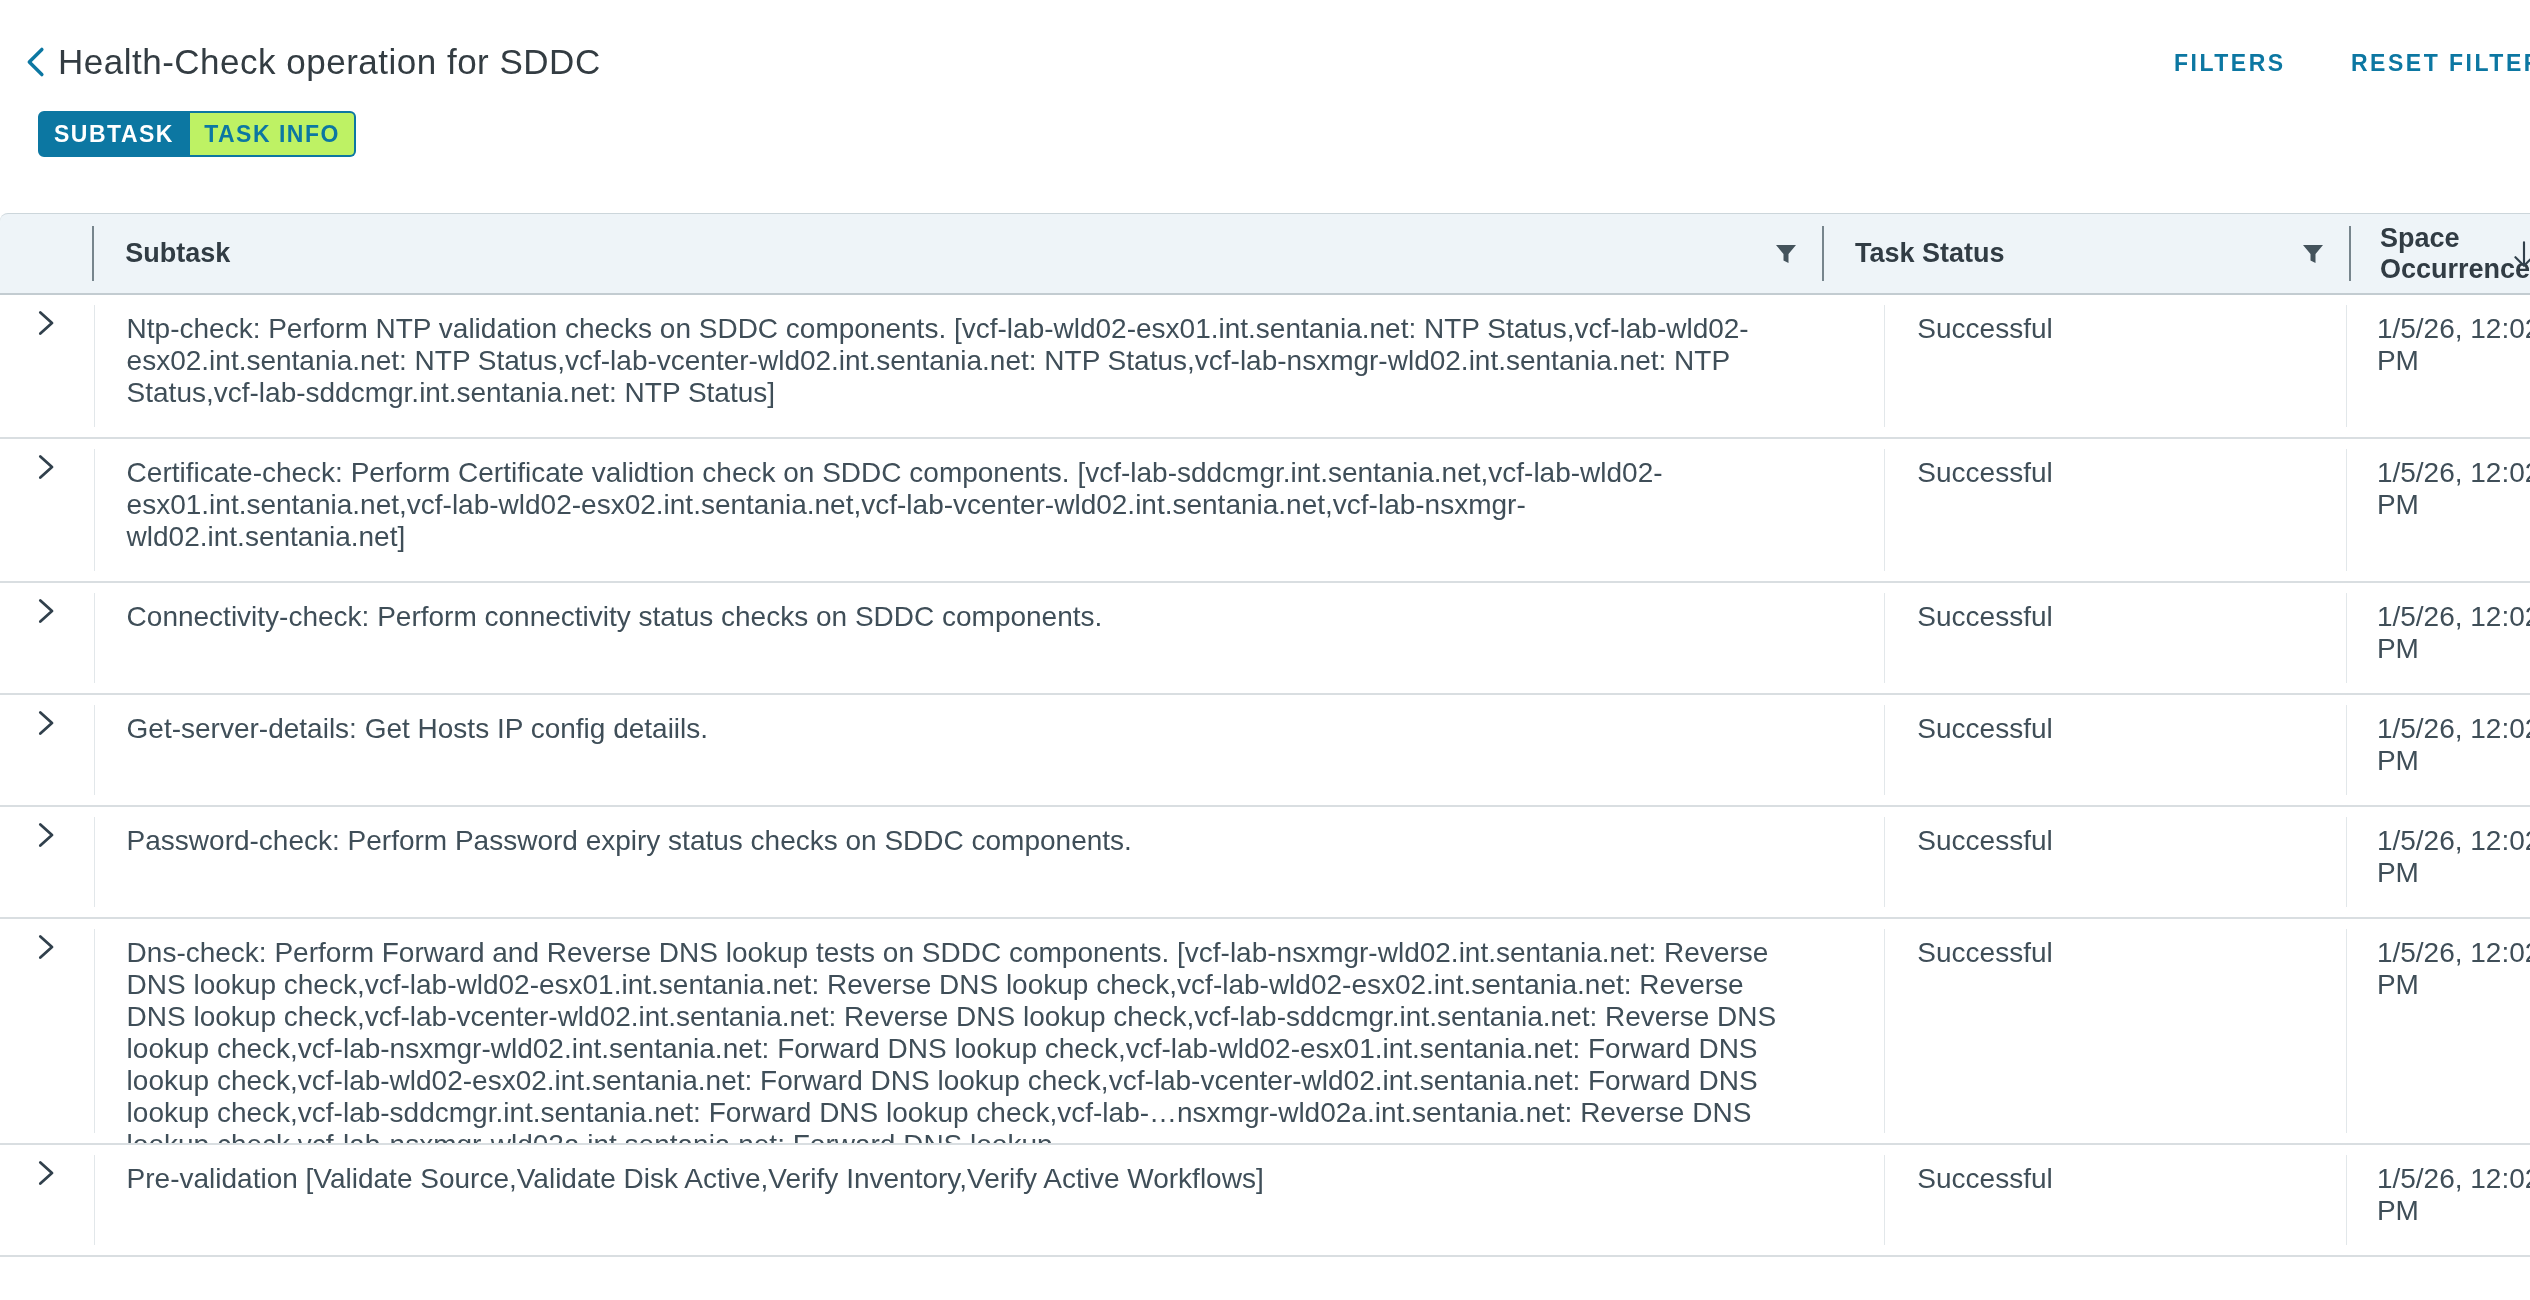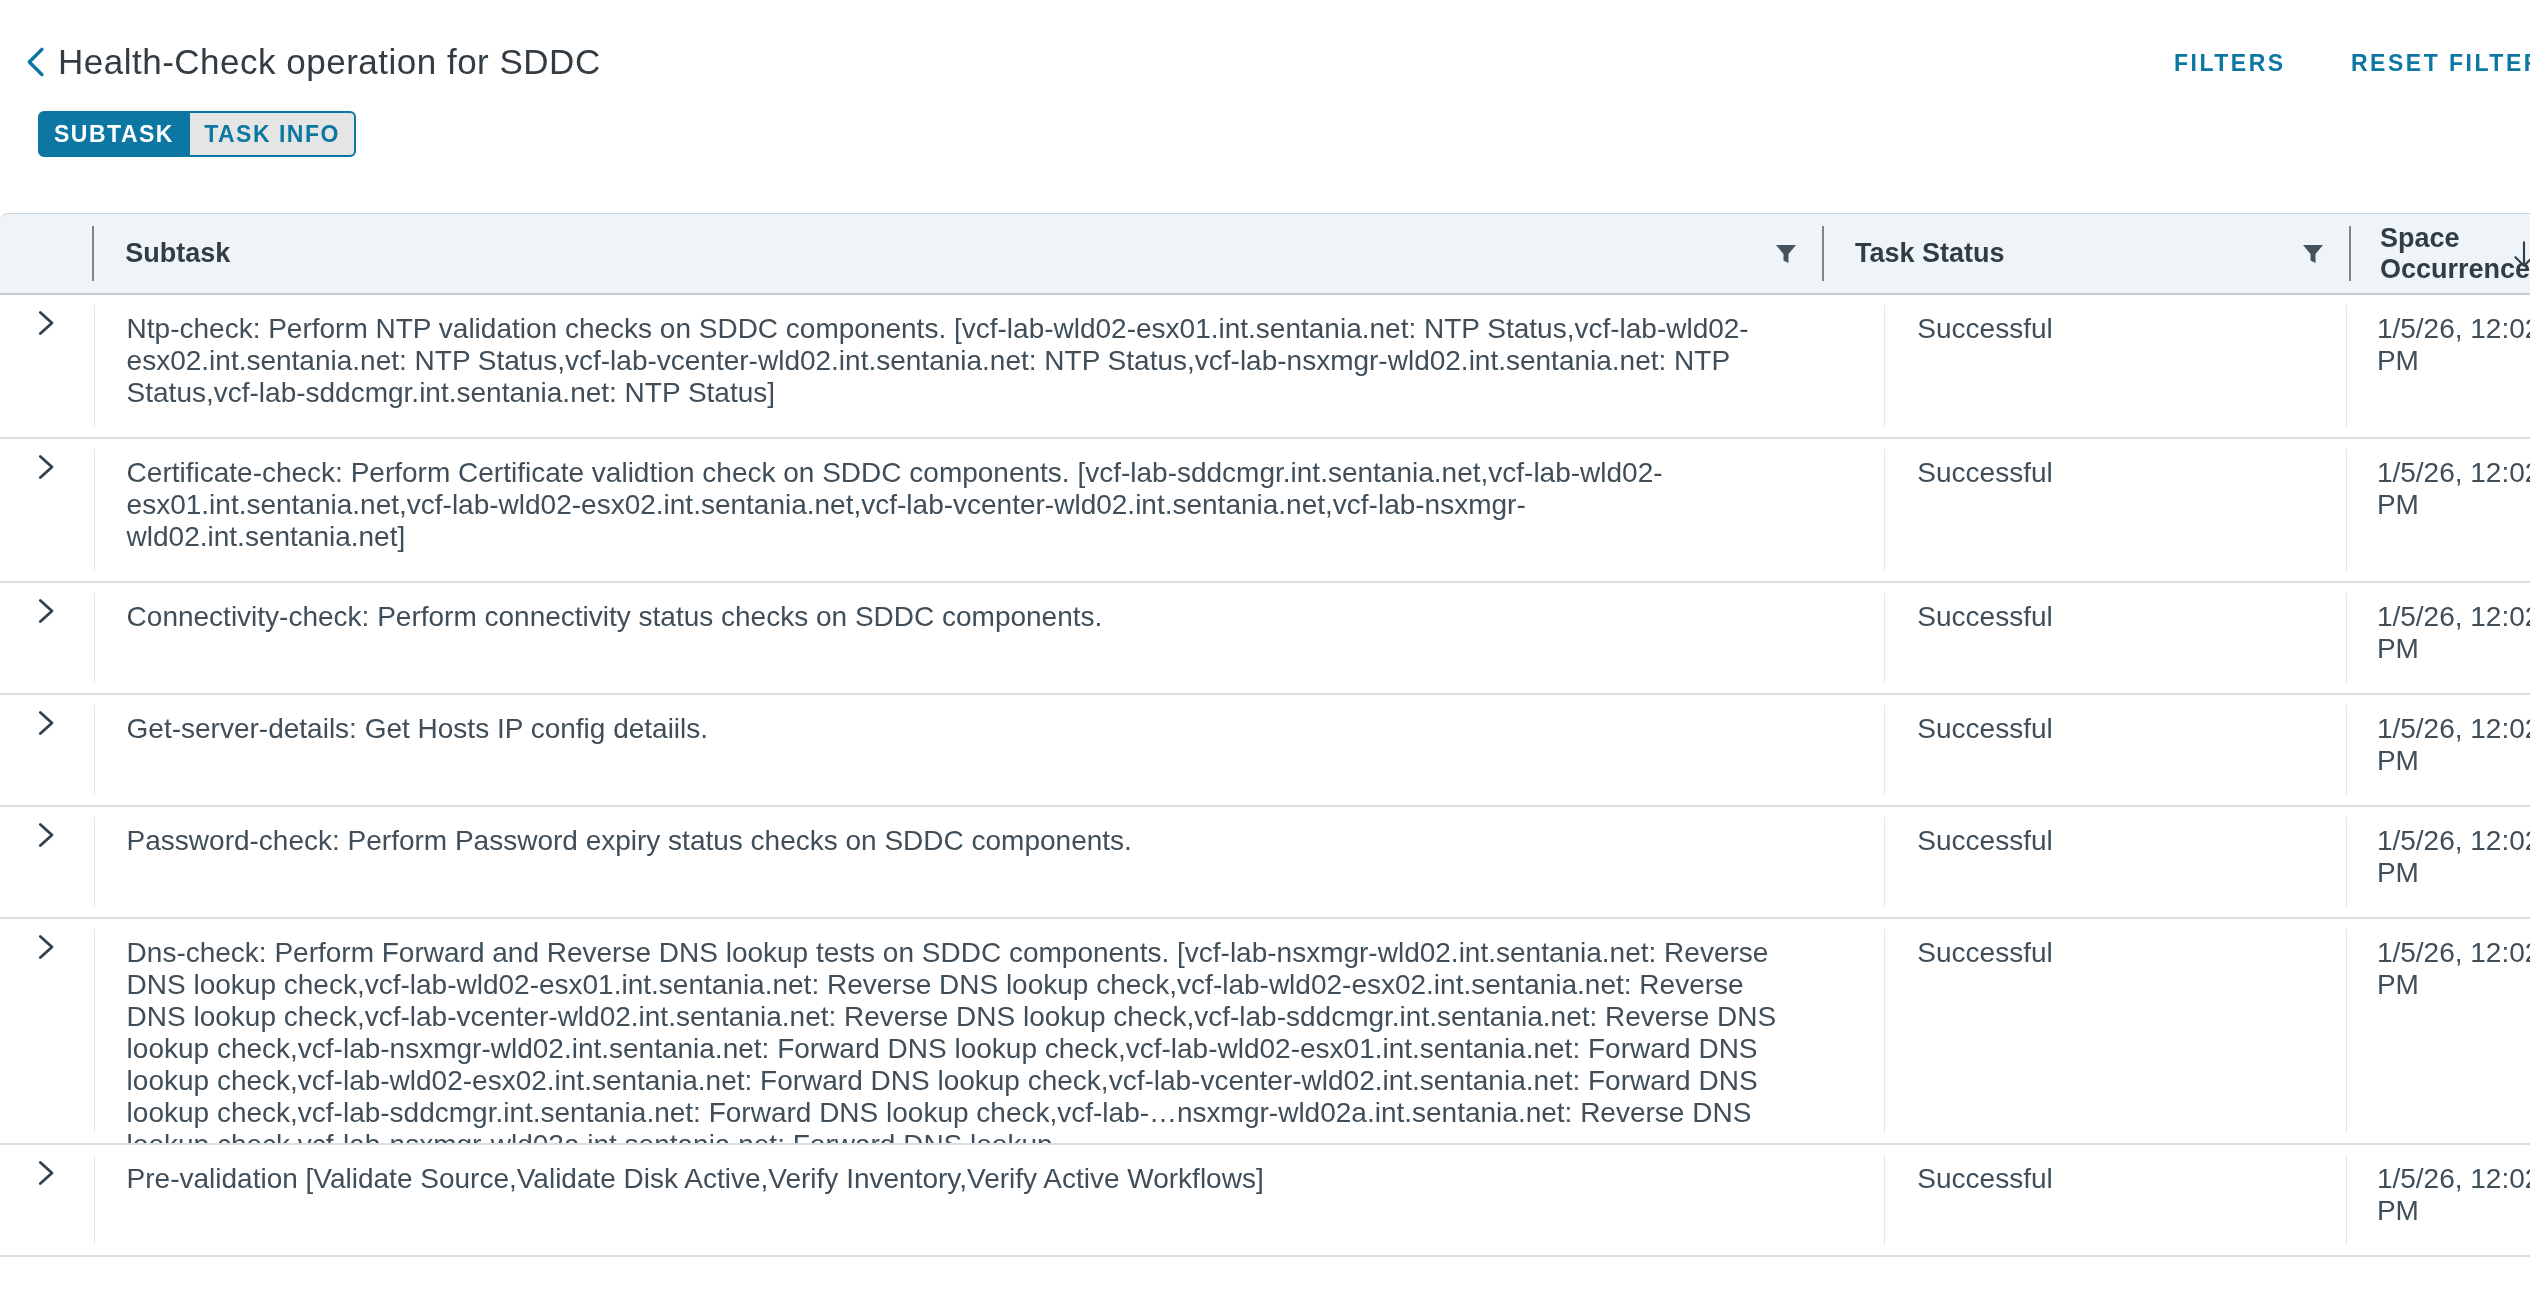--- a/index.html
+++ b/index.html
@@ -15,21 +15,21 @@
   .page-title { position:absolute; left:58px; top:42px; font-size:35px; font-weight:400; color:#333c42; letter-spacing:.5px; white-space:nowrap;text-align:right; }
   .action-link { position:absolute; top:50px; font-size:23px; font-weight:700; letter-spacing:2.5px; color:#0c77a2; cursor:pointer; white-space:nowrap; }
   .action-refresh { left:2174px; }
   .action-reset { left:2351px; }
 
   
   .tab-group { position:absolute; left:38px; top:111px; display:flex; }
   .tab { height:46px; box-sizing:border-box; display:flex; align-items:center; justify-content:center;
          font-size:23px; font-weight:700; letter-spacing:1.5px; cursor:pointer; }
   .tab.active { width:152px; background:#0c77a2; color:#ffffff; border:2px solid #0c77a2; border-radius:6px 0 0 6px; }
-  .tab.inactive { width:166px; background:#e5e5e5; color:#0c77a2; border:2px solid #0c77a2; border-left:none; border-radius:0 6px 6px 0; }
+  .tab.inactive { width:166px; background:#bef264; color:#0c77a2; border:2px solid #0c77a2; border-left:none; border-radius:0 6px 6px 0; }
 
   
   .datagrid { position:absolute; left:0; top:213px; width:2580px; }
 
   .dg-header { display:flex; background:#eef4f8; height:82px; box-sizing:border-box;
                border-top:1px solid #ccd6db; border-bottom:2px solid #c3ccd1; border-radius:8px 0 0 0; }
   .hcell { position:relative; display:flex; align-items:center; box-sizing:border-box;
            color:#313c44; font-size:27px; font-weight:700; cursor:pointer; }
   .hcell.sepline::before { content:""; position:absolute; left:0; top:12px; bottom:12px; width:2px; background:#77858d; }
 

